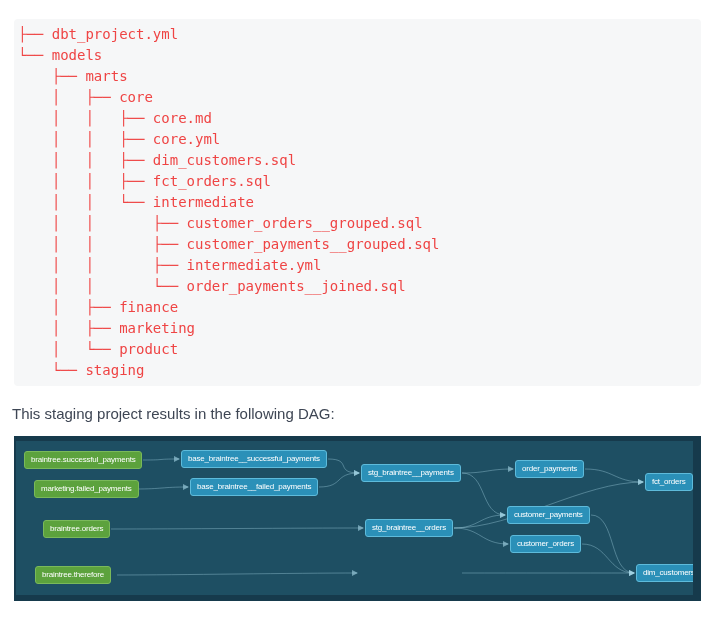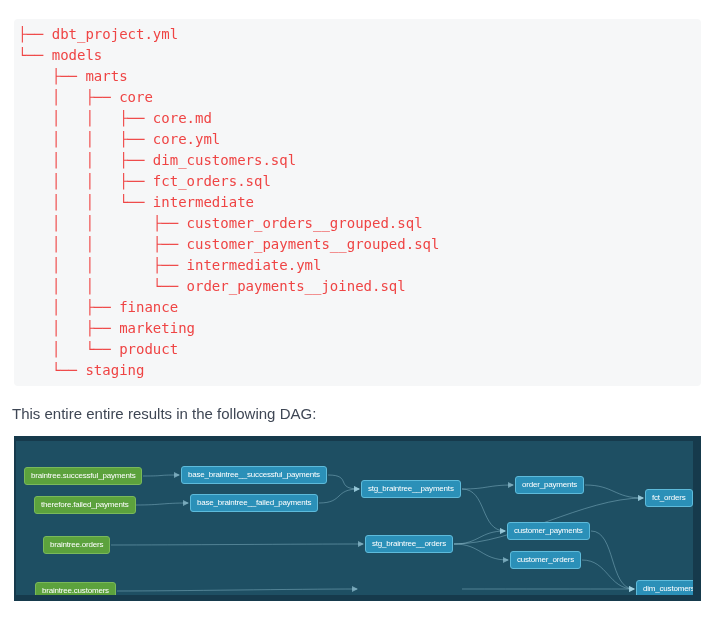--- a/index.html
+++ b/index.html
@@ -44,21 +44,21 @@
     box-sizing: border-box;
     position: relative;
     background: var(--dag-bg, #1e4f63);
     border: solid var(--dag-border, #163a4c);
     border-width: 5px 8px 6px 2px;
     overflow: hidden;
   }
   .dag-canvas {
     position: absolute;
     left: 0;
-    top: 16px;
+    top: 0;
     width: 677px;
     height: 110px;
   }
   .dag-canvas svg {
     position: absolute;
     left: 0;
     top: 0;
     width: 677px;
     height: 154px;
   }
@@ -109,21 +109,21 @@
     │   │   └── intermediate
     │   │       ├── customer_orders__grouped.sql
     │   │       ├── customer_payments__grouped.sql
     │   │       ├── intermediate.yml
     │   │       └── order_payments__joined.sql
     │   ├── finance
     │   ├── marketing
     │   └── product
     └── staging</code></pre>
 
-  <p class="para para2">This entire entire results in the following DAG:</p>
+  <p class="para para2">This staging project results in the following DAG:</p>
 
   <div class="dag">
     <div class="dag-canvas">
       <svg xmlns="http://www.w3.org/2000/svg">
         <defs>
           <marker id="arrowhead" markerWidth="6" markerHeight="6" refX="5" refY="3" orient="auto" markerUnits="userSpaceOnUse">
             <path class="arrowhead-shape" d="M0,0 L6,3 L0,6 Z"></path>
           </marker>
         </defs>
       <path d="M 127 19 C 152 19 138 18 163 18" class="edge" marker-end="url(#arrowhead)"></path>
@@ -137,23 +137,23 @@
           <path d="M 438 87 C 463.5 87 463.5 74 489 74" class="edge" marker-end="url(#arrowhead)"></path>
           <path d="M 438 87 C 465 87 465 103 492 103" class="edge" marker-end="url(#arrowhead)"></path>
           <path d="M 438 87 C 498 87 567 41 627 41" class="edge" marker-end="url(#arrowhead)"></path>
           <path d="M 569 28 C 598 28 598 41 627 41" class="edge" marker-end="url(#arrowhead)"></path>
           <path d="M 575 74 C 600 74 593 132 618 132" class="edge" marker-end="url(#arrowhead)"></path>
           <path d="M 566 103 C 592 103 592 132 618 132" class="edge" marker-end="url(#arrowhead)"></path>
           <path d="M 446 132 C 506 132 558 132 618 132" class="edge" marker-end="url(#arrowhead)"></path>
         </svg>
 
     <div class="node source" style="left: 8px; top: 10px;">braintree.successful_payments</div>
-        <div class="node source" style="left: 18px; top: 39px;">therefore.failed_payments</div>
+        <div class="node source" style="left: 18px; top: 39px;">marketing.failed_payments</div>
         <div class="node source" style="left: 27px; top: 79px;">braintree.orders</div>
-        <div class="node source" style="left: 19px; top: 125px;">braintree.customers</div>
+        <div class="node source" style="left: 19px; top: 125px;">braintree.therefore</div>
         <div class="node model" style="left: 165px; top: 9px;">base_braintree__successful_payments</div>
         <div class="node model" style="left: 174px; top: 37px;">base_braintree__failed_payments</div>
         <div class="node model" style="left: 345px; top: 23px;">stg_braintree__payments</div>
         <div class="node model" style="left: 349px; top: 78px;">stg_braintree__orders</div>
         <div class="node model" style="left: 499px; top: 19px;">order_payments</div>
         <div class="node model" style="left: 491px; top: 65px;">customer_payments</div>
         <div class="node model" style="left: 494px; top: 94px;">customer_orders</div>
         <div class="node model" style="left: 629px; top: 32px; text-align: right;">fct_orders</div>
         <div class="node model" style="left: 620px; top: 123px;">dim_customers</div>
       </div>

